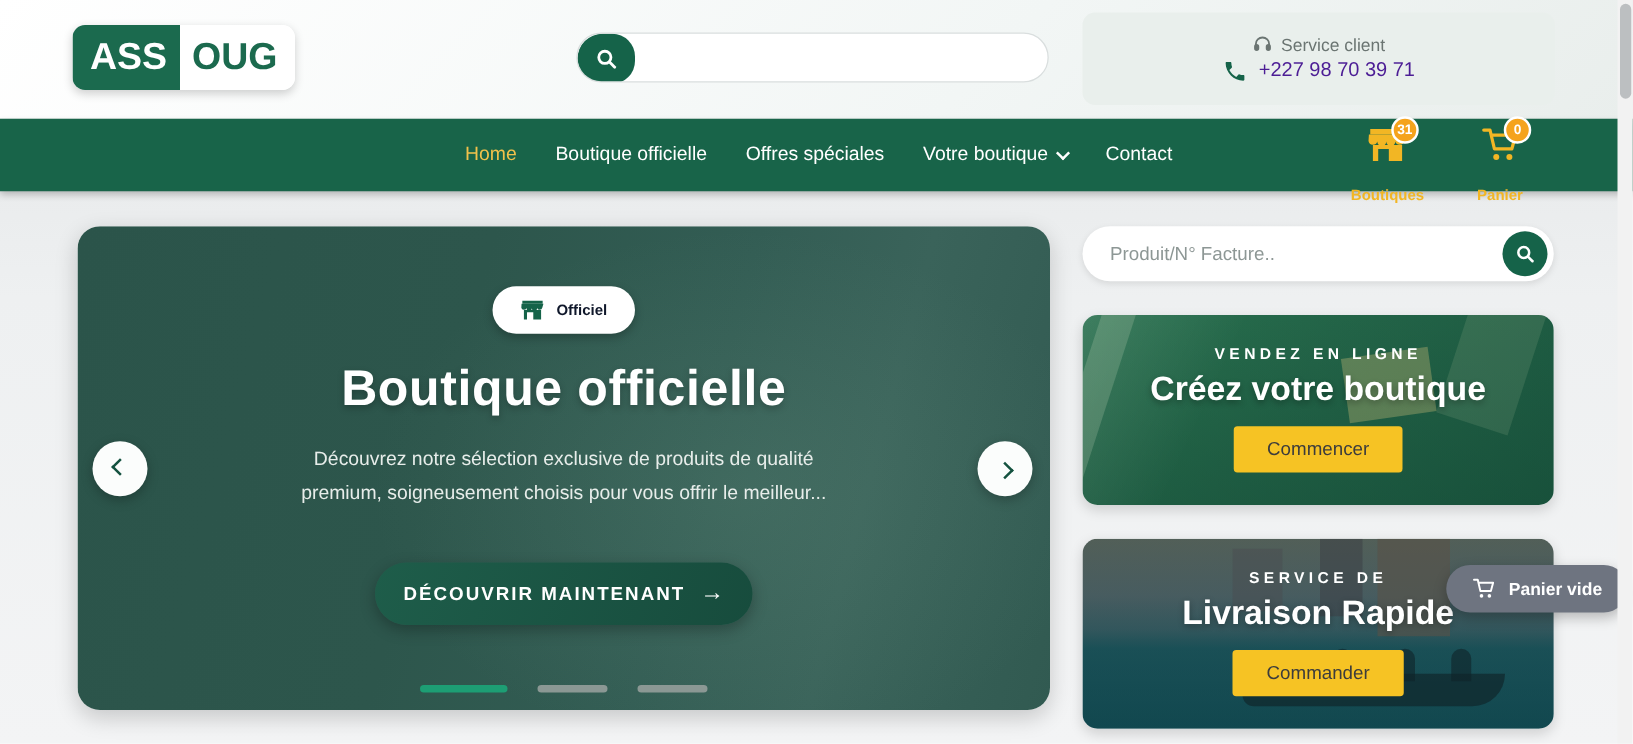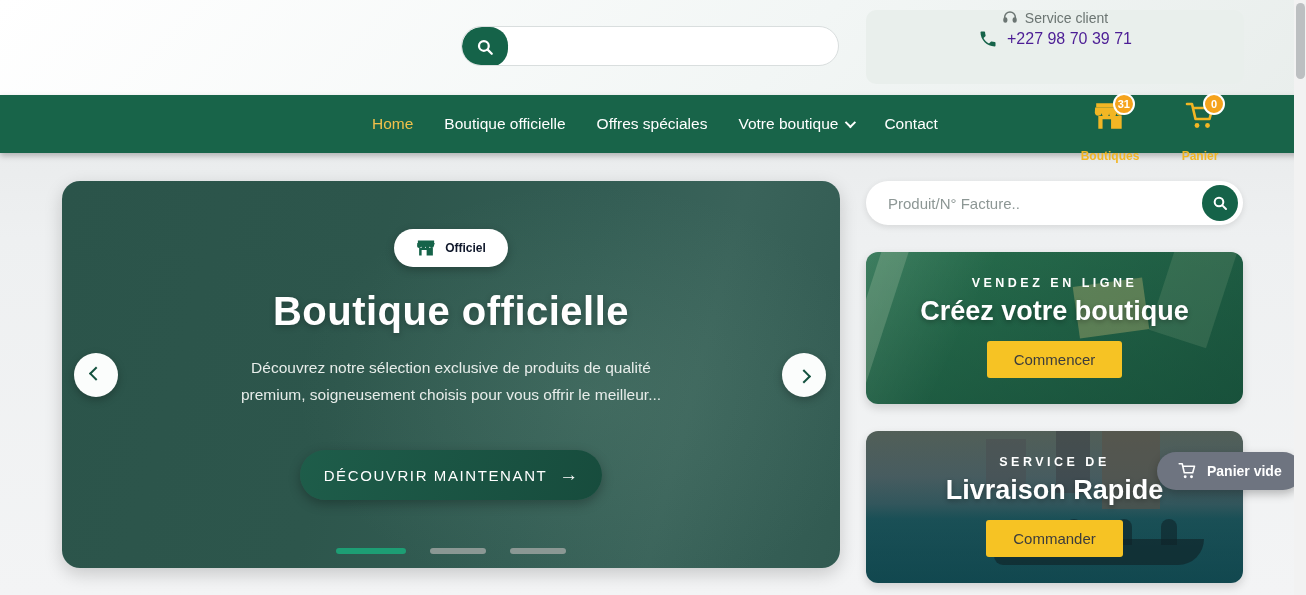--- a/index.html
+++ b/index.html
@@ -37,21 +37,21 @@
   .header-search input::placeholder { color:#9aa4a2; }
   .header-search-btn {
     width:46px; height:40px; background:#156349; border:none; cursor:pointer;
     display:flex; align-items:center; justify-content:center;
     border-radius:22px 20px 20px 22px;
   }
 
   .service-box {
     position:absolute; left:866px; top:10px; width:378px; height:74px;
     background:#e9efec; border-radius:10px;
-    display:flex; flex-direction:column; align-items:center; gap:3px;
+    display:flex; flex-direction:column; align-items:center; justify-content:center; gap:3px;
   }
   .service-label { display:flex; align-items:center; gap:7px; color:#6b7572; font-size:14px; }
   .service-phone { display:flex; align-items:center; gap:9px; color:#4c1d95; font-size:16px; font-weight:normal; }
 
   
   .navbar {
     position:absolute; left:0; top:95px; width:1306px; height:58px;
     background:#186449; box-shadow:0 3px 6px rgba(0,0,0,.25);
     display:flex; align-items:center;
   }
@@ -94,21 +94,21 @@
   .hero-title {
     margin-top:22px; color:#ffffff; font-size:40px; font-weight:bold;
     text-shadow:0 2px 6px rgba(0,0,0,.25); letter-spacing:.5px;
   }
   .hero-desc {
     margin-top:20px; width:440px; color:#e7edea; font-size:15.5px; line-height:1.75;
   }
   .hero-cta {
     margin-top:42px; width:302px; height:50px; border:none; cursor:pointer;
     border-radius:26px; background:linear-gradient(110deg,#1e5d4a 0%,#174c3d 100%);
-    color:#ffffff; font-weight:normal; font-size:15px; letter-spacing:1.6px;
+    color:#ffffff; font-weight:bold; font-size:15px; letter-spacing:1.6px;
     display:flex; align-items:center; justify-content:center; gap:12px;
     box-shadow:0 4px 12px rgba(0,0,0,.28);
     font-family:"Liberation Sans", sans-serif;
   }
   .cta-arrow { font-size:19px; letter-spacing:0; }
   .hero-dots { position:absolute; bottom:14px; left:50%; transform:translateX(-50%); display:flex; gap:24px; }
   .dot-bar { height:6px; border-radius:3px; background:#8b9894; width:56px; cursor:pointer; }
   .dot-bar.active { background:#1d9e74; width:70px; }
 
   .carousel-arrow {
@@ -193,20 +193,24 @@
   
   .scrollbar { position:absolute; right:0; top:0; width:12px; height:595px; background:#f2f2f2; z-index:30; }
   .scroll-thumb { position:absolute; right:1px; top:3px; width:9px; height:76px; background:#bcbfc1; border-radius:5px; cursor:pointer; }
 
   svg { display:block; }
 </style>
 </head>
 <body>
 
 <header class="top-header">
+  <div class="logo">
+    <span class="logo-part1">ASS</span>
+    <span class="logo-part2">OUG</span>
+  </div>
 
   <div class="header-search">
     <button class="header-search-btn">
       <span>
         <svg width="18" height="18" viewBox="0 0 24 24" fill="none" stroke="#ffffff" stroke-width="3" stroke-linecap="round">
           <circle cx="10.5" cy="10.5" r="6.5"></circle>
             <line x1="15.5" y1="15.5" x2="21" y2="21"></line>
         </svg>
       </span>
     </button>

